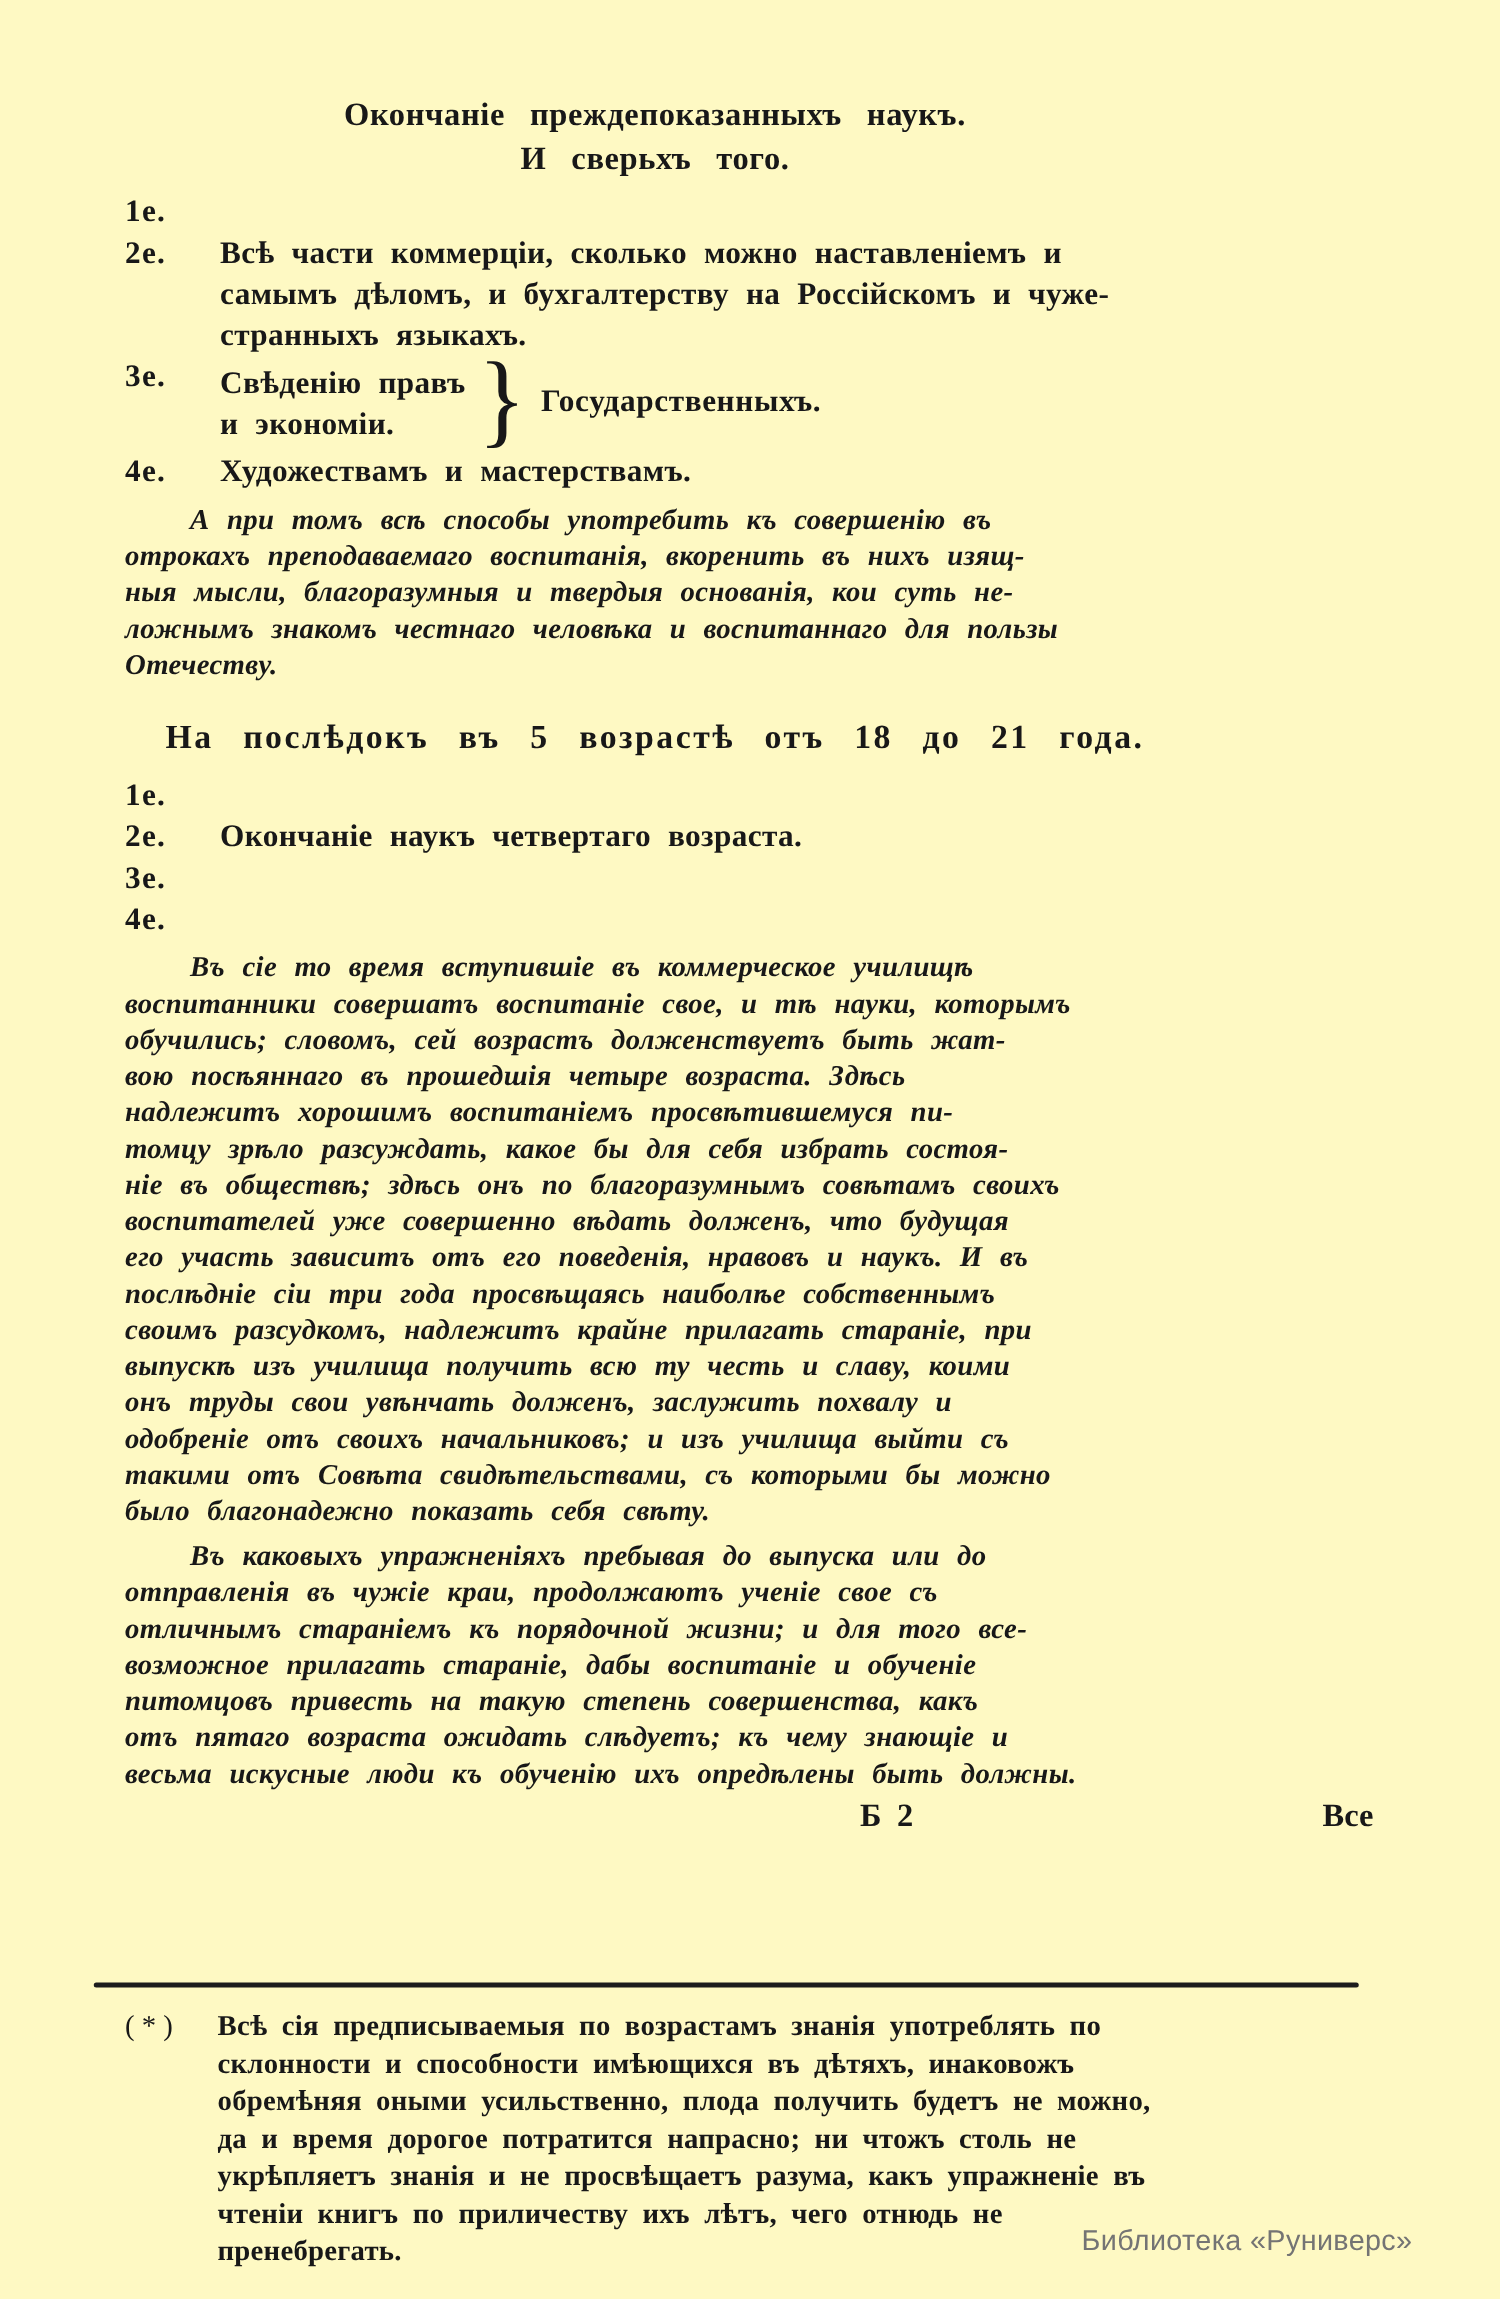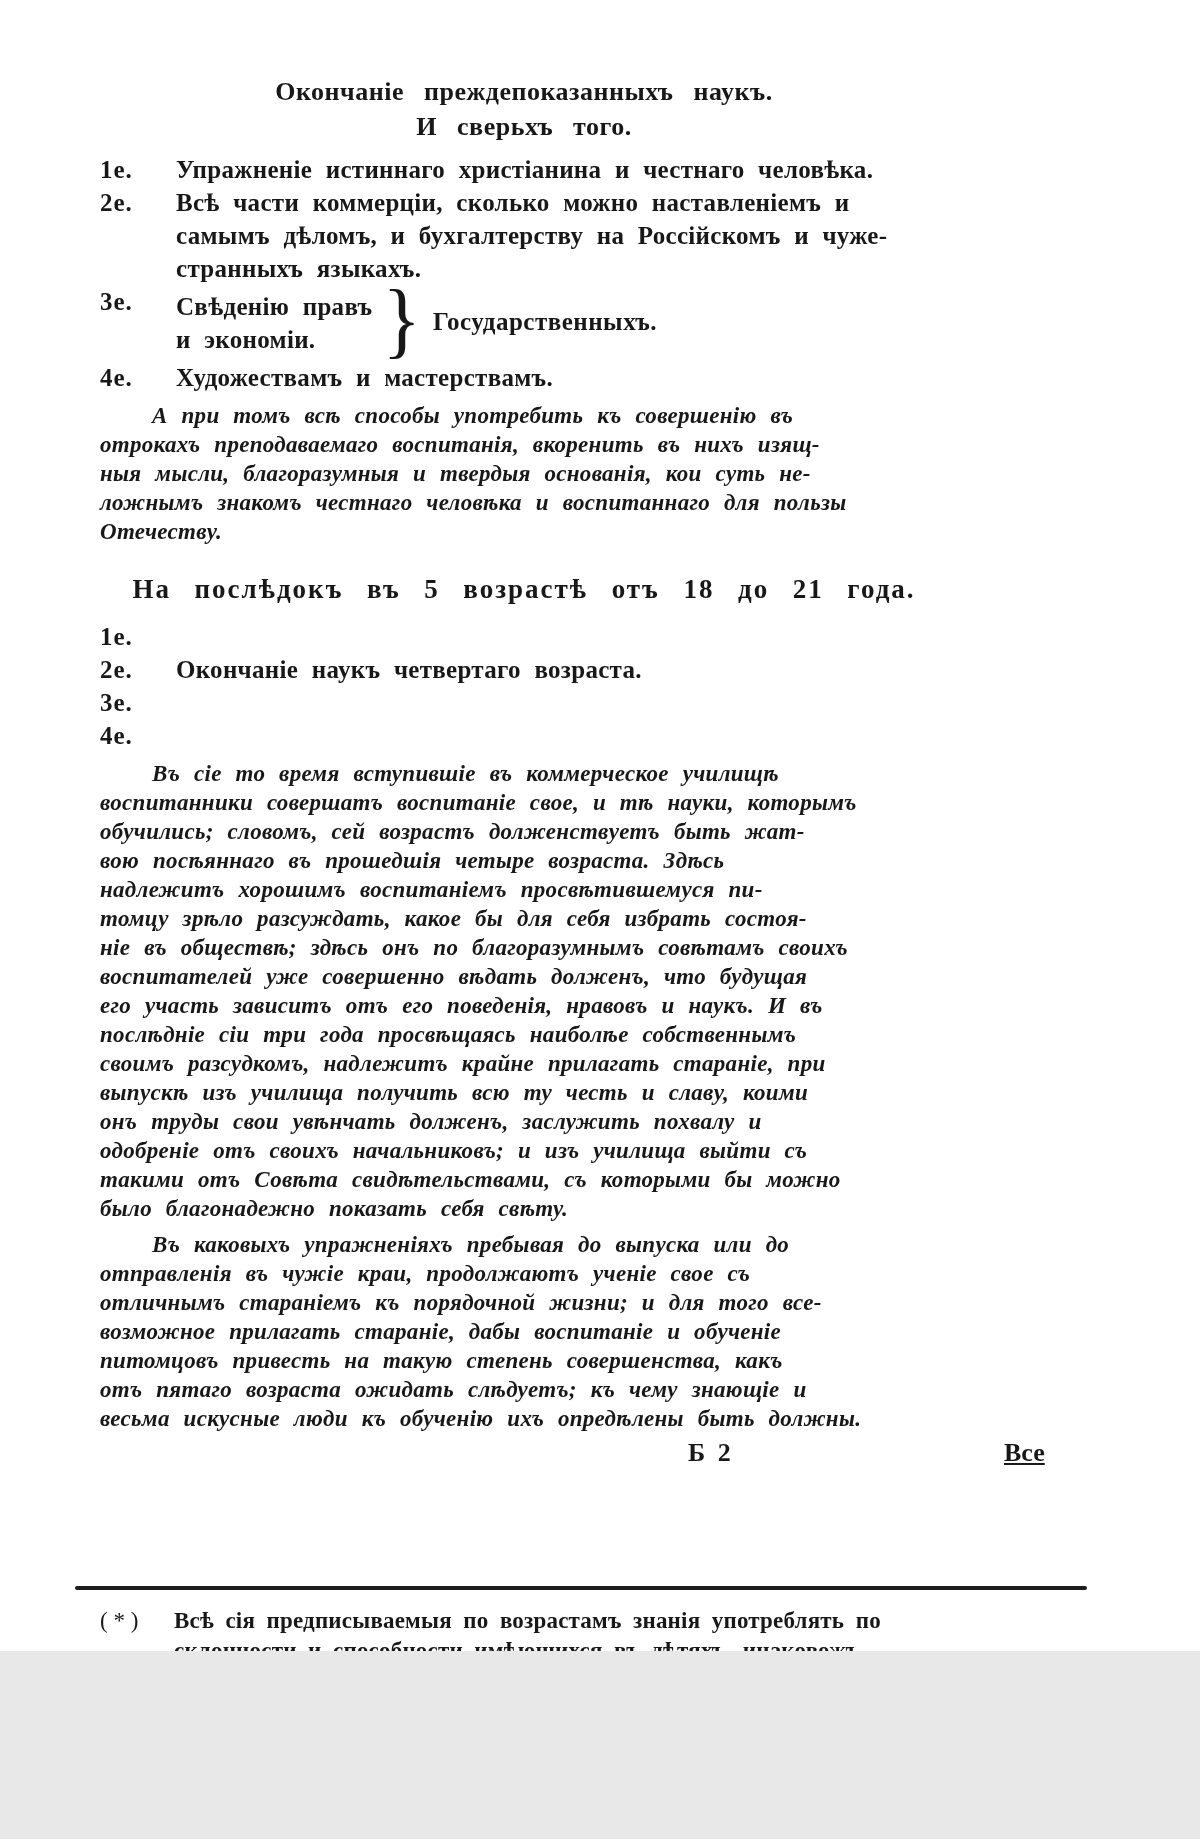--- a/index.html
+++ b/index.html
@@ -1,19 +1,19 @@
 <!DOCTYPE html>
 <html><head>
 <meta charset="utf-8">
 <style>
   html,body{margin:0;padding:0;background:#e8e8e8;}
   .page{
     position:relative;
-    width:1200px;height:1651px;
-    background:#ffffff;
+    width:1200px;height:1839px;
+    background:#fef9c3;
     font-family:"Liberation Serif",serif;
     color:#181818;
     font-weight:bold;
     overflow:hidden;
     margin:0 auto;
   }
   .content{position:absolute;left:100px;top:74px;width:848px;}
   .title-block{text-align:center;font-size:26px;line-height:35px;word-spacing:0.5em;letter-spacing:0.5px;}
   .list{margin-top:9px;}
   .li{display:flex;font-size:25px;line-height:33px;}
@@ -23,21 +23,21 @@
   .brace-row .num{align-self:flex-start;}
   .brace{font-size:80px;font-weight:400;line-height:70px;margin:0 12px 6px 10px;transform:scaleY(1.05);}
   .brace-label{padding-bottom:4px;letter-spacing:0.5px;}
   .para{font-size:23px;line-height:29px;white-space:pre-line;text-indent:52px;word-spacing:0.34em;letter-spacing:0.3px;margin-top:7px;font-style:italic;}
   .section-heading{
     text-align:center;font-size:27px;line-height:32px;
     margin:27px 0 15px 0;letter-spacing:2px;word-spacing:0.55em;
   }
   .sig-row{position:relative;height:34px;font-size:26px;margin-top:5px;}
   .sig-mark{position:absolute;left:588px;letter-spacing:3px;}
-  .catchword{position:absolute;left:904px;text-decoration:underline;}
+  .catchword{position:absolute;left:958px;}
   .footnote-rule{position:absolute;left:75px;top:1586px;width:1012px;height:4px;background:#1d1d1d;border-radius:2px;}
   .footnote{position:absolute;left:100px;top:1606px;width:995px;display:flex;font-size:23px;line-height:30px;}
   .fn-marker{width:74px;flex-shrink:0;font-weight:400;}
   .fn-text{white-space:pre-line;word-spacing:0.24em;letter-spacing:0.2px;}
   .watermark{
     position:absolute;right:70px;top:1779px;
     font-family:"Liberation Sans",sans-serif;
     font-size:23px;color:#747474;font-weight:400;letter-spacing:0.3px;
   }
 </style>
@@ -48,21 +48,20 @@
   <div class="content">
 
     <div class="title-block">
       <div>Окончаніе  преждепоказанныхъ  наукъ.</div>
       <div>И сверьхъ того.</div>
     </div>
 
     <div class="list">
       <div class="li">
         <span class="num">1е.</span>
-        <div class="li-text">Упражненіе истиннаго христіанина и честнаго человѣка.</div>
       </div>
       <div class="li">
         <span class="num">2е.</span>
         <div class="li-text">Всѣ части коммерціи, сколько можно наставленіемъ и
 самымъ дѣломъ, и бухгалтерству на Россійскомъ и чуже-
 странныхъ языкахъ.</div>
       </div>
       <div class="li brace-row">
         <span class="num">3е.</span>
         <div class="li-text">Свѣденію правъ

